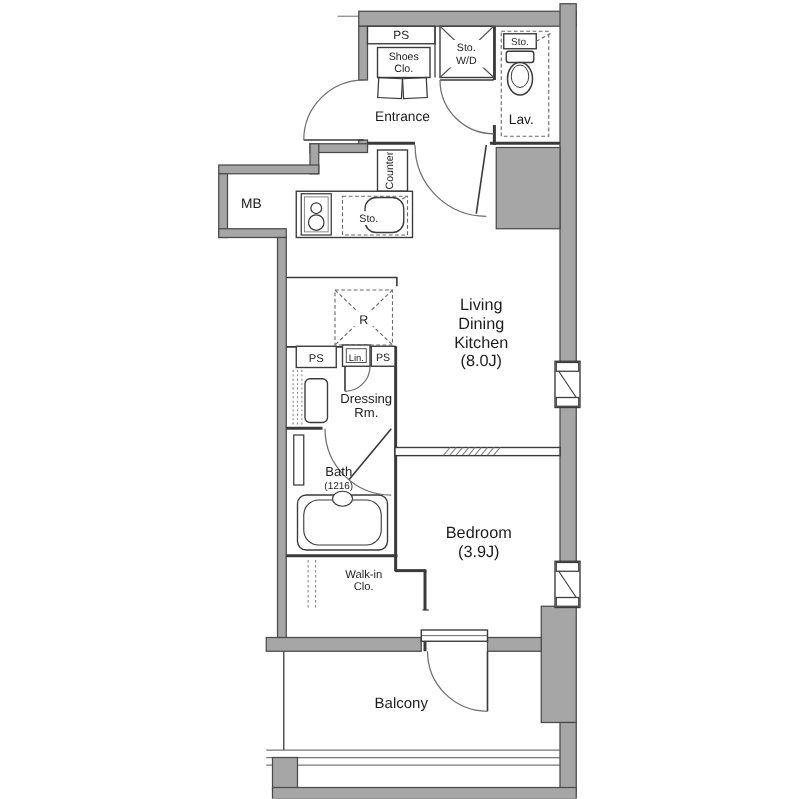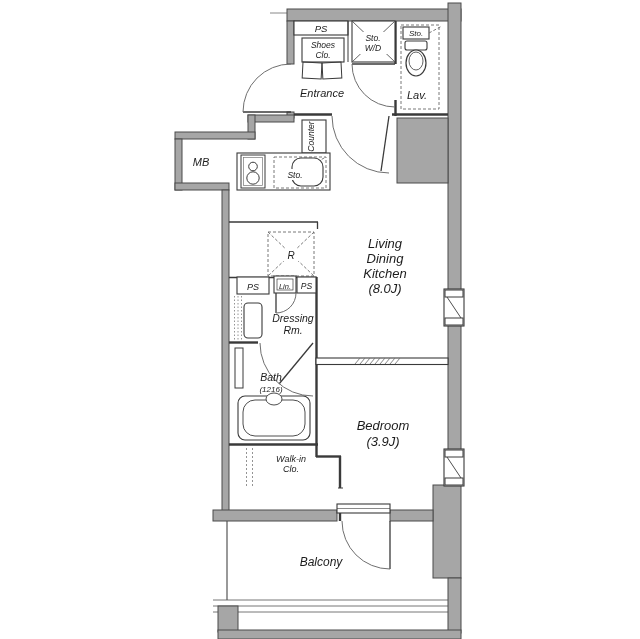--- a/index.html
+++ b/index.html
@@ -1,16 +1,16 @@
 <!DOCTYPE html>
 <html><head>
 <meta charset="utf-8">
 <style>
   html,body{margin:0;padding:0;background:#fff;}
-  .stage{position:relative;width:520px;height:639px;background:#fff;overflow:hidden;font-style:italic;}
+  .stage{position:relative;width:520px;height:639px;background:#fff;overflow:hidden;}
   svg text{font-family:"Liberation Sans","DejaVu Sans",sans-serif;fill:#1c1c1c;}
   .wall{fill:#a6a6a6;stroke:#4a4a4a;stroke-width:1;}
   .thinwall{stroke:#3a3a3a;stroke-width:2.4;fill:none;}
   .fix{fill:#ffffff;stroke:#3a3a3a;stroke-width:1.1;}
   .fixn{fill:none;stroke:#3a3a3a;stroke-width:1;}
   .swing{fill:none;stroke:#6f6f6f;stroke-width:1;}
   .leaf{stroke:#3a3a3a;stroke-width:1.3;fill:none;}
   .dash{fill:none;stroke:#6a6a6a;stroke-width:0.9;stroke-dasharray:3 2;}
   .hatch{stroke:#777;stroke-width:0.9;}
   .lbl{font-size:11px;}

